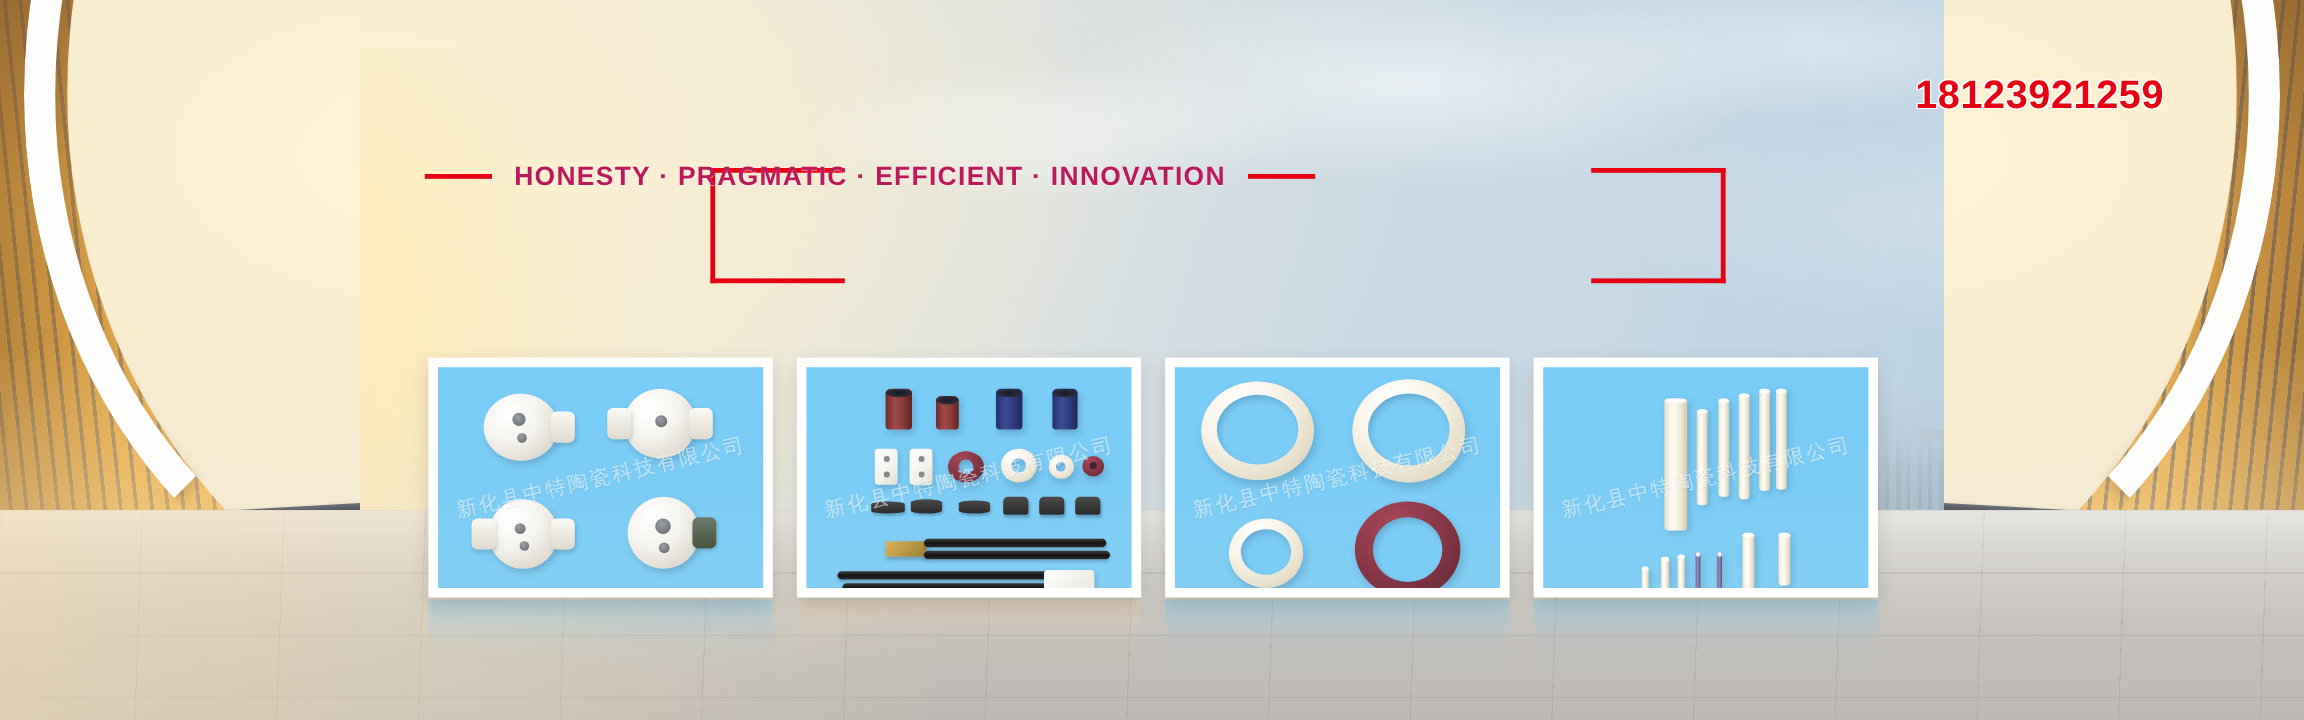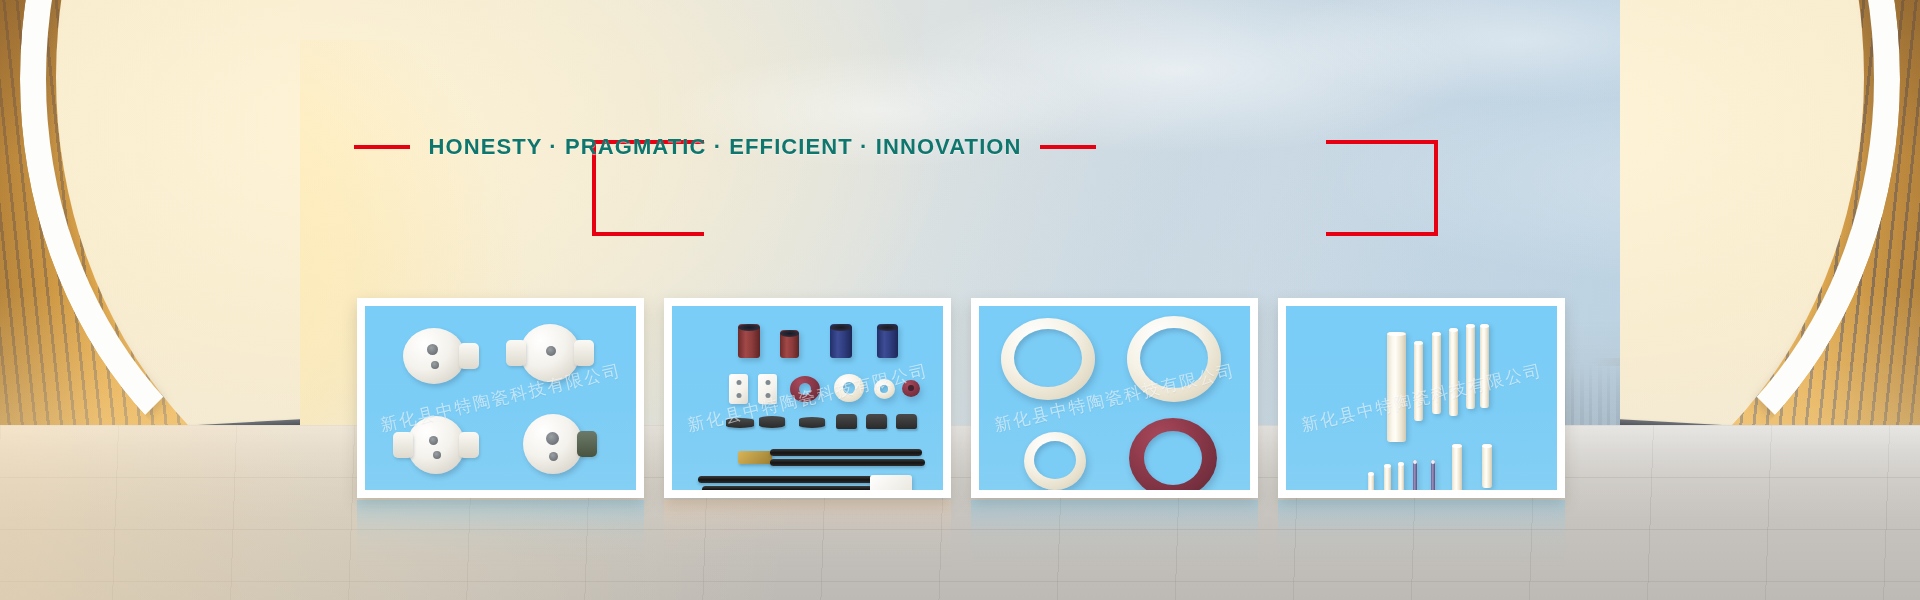--- a/index.html
+++ b/index.html
@@ -199,21 +199,21 @@
     padding-left:10px;
   }
   .en-line {
     display:flex; align-items:center; gap:18px;
     margin-top:16px;
   }
   .en-title {
     font-size:22px;
     font-weight:700;
     letter-spacing:1.1px;
-    color:#0f766e;
+    color:#be185d;
     white-space:nowrap;
     text-shadow:0 1px 1px rgba(255,255,255,.55);
   }
   .en-rule {
     width:56px; height:4px; background:#e60012; display:block;
   }
 
   
   .bracket {
     position:absolute;
@@ -443,20 +443,21 @@
 
   <div class="headline-wrap">
     <div class="en-line">
       <span class="en-rule"></span>
       <div class="en-title">HONESTY · PRAGMATIC · EFFICIENT · INNOVATION</div>
       <span class="en-rule"></span>
     </div>
   </div>
 
   <div class="contact">
+    <div class="contact-phone">18123921259</div>
   </div>
 
   <div class="panels">
 
     <div class="panel">
       <div class="panel-img">
         <div class="wm">新化县中特陶瓷科技有限公司</div>
 
         <div class="holder" style="left:38px;top:22px;width:62px;height:56px;">
           <div class="hole" style="left:24px;top:16px;width:11px;height:11px;"></div>

